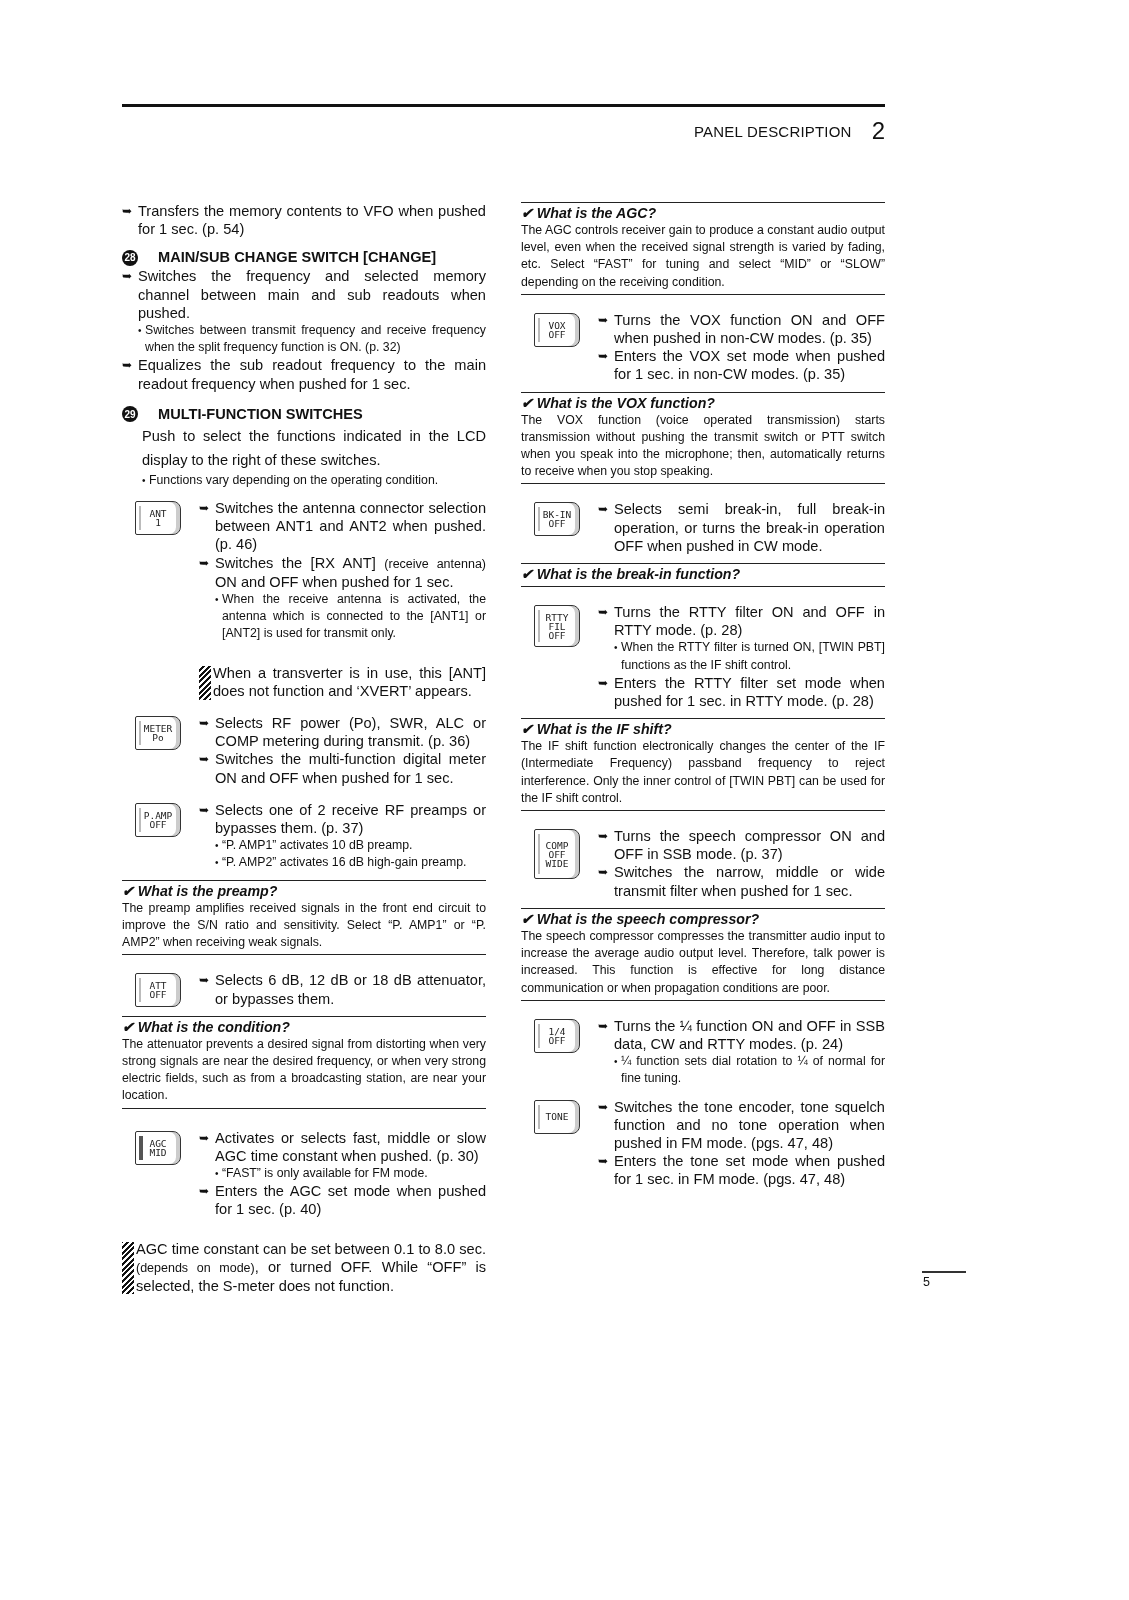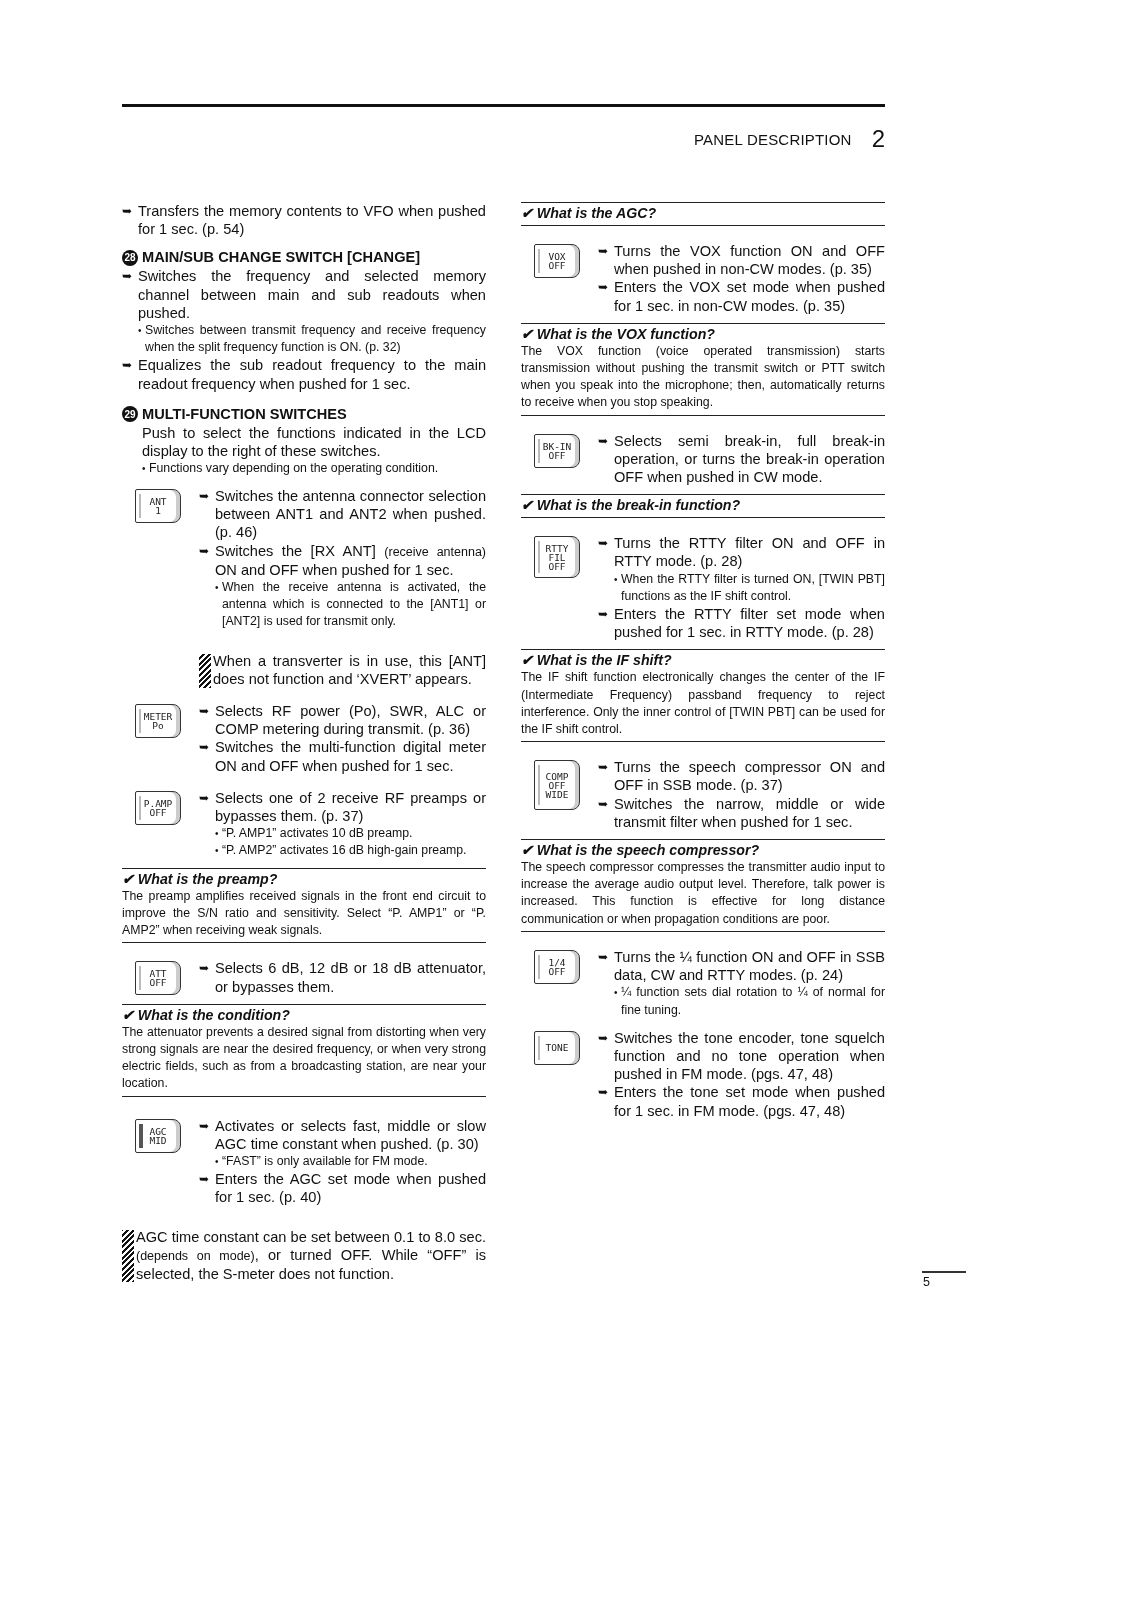--- a/index.html
+++ b/index.html
@@ -7,42 +7,42 @@
     body {
       position: relative;
       font-family: "Liberation Sans", sans-serif;
       color: #111;
       overflow: hidden;
     }
     .top-rule {
       position: absolute; left: 122px; top: 104px; width: 763px; height: 3px; background: #111;
     }
     .header {
-      position: absolute; left: 600px; top: 124px; width: 285px; height: 30px;
+      position: absolute; left: 600px; top: 116px; width: 285px; height: 30px;
       display: flex; justify-content: flex-end; align-items: center; gap: 20px;
     }
     .header .section { font-size: 15px; letter-spacing: 0.2px; }
     .header .chapter { font-size: 24px; }
 
     .col { position: absolute; top: 202px; width: 364px; }
     .col.left { left: 122px; }
     .col.right { left: 521px; }
 
-    .p { font-size: 14.6px; line-height: 18px; text-align: justify; }
+    .p { font-size: 14.6px; line-height: 24px; text-align: justify; }
     .mid-small { font-size: 12.5px; }
 
     .arrow-item { display: flex; align-items: flex-start; }
     .arrow-item .arr { width: 16px; flex: 0 0 16px; font-size: 12px; line-height: 18.2px; }
     .arrow-item .txt { flex: 1; font-size: 14.6px; line-height: 18.2px; text-align: justify; }
 
     .bullet-item { display: flex; align-items: flex-start; margin-left: 16px; }
     .bullet-item .dot { width: 7px; flex: 0 0 7px; font-size: 10px; line-height: 17.2px; }
     .bullet-item .txt { flex: 1; font-size: 12.3px; line-height: 17.2px; text-align: justify; }
 
-    .section-title { display: flex; align-items: center; gap: 4px; font-weight: bold; font-size: 14.6px; line-height: 19px; }
+    .section-title { display: flex; align-items: center; gap: 20px; font-weight: bold; font-size: 14.6px; line-height: 19px; }
     .circ-num {
       width: 16px; height: 16px; border-radius: 50%; background: #111; color: #fff;
       font-size: 10px; display: inline-flex; align-items: center; justify-content: center; font-weight: bold;
     }
 
     .switch-row { display: flex; align-items: flex-start; }
     .switch-btn {
       flex: 0 0 46px; width: 46px; height: 34px; margin: 2px 18px 0 13px;
       border: 1.2px solid #333; border-radius: 2px 8px 8px 2px;
       background: #fff; position: relative;
@@ -231,20 +231,21 @@
   <div class="sp6"></div>
   <div class="note-hatch">
     <span class="hatch" style="height:52px"></span>
     <span class="txt"><span>AGC time constant can be set between 0.1 to 8.0 sec. </span><span class="mid-small">(depends on mode)</span><span>, or turned OFF. While “OFF” is selected, the S-meter does not function.</span></span>
   </div>
 </div>
 
 <div class="col right">
   <div class="qbox">
     <div class="q"><span>✔</span> <span>What is the AGC?</span></div>
+    <div class="a">The AGC controls receiver gain to produce a constant audio output level, even when the received signal strength is varied by fading, etc. Select “FAST” for tuning and select “MID” or “SLOW” depending on the receiving condition.</div>
   </div>
   <div class="sp16"></div>
 
   <div class="switch-row">
     <div class="switch-btn">
       <span>VOX</span>
       <span>OFF</span>
     </div>
     <div class="switch-body">
       <div class="arrow-item">

